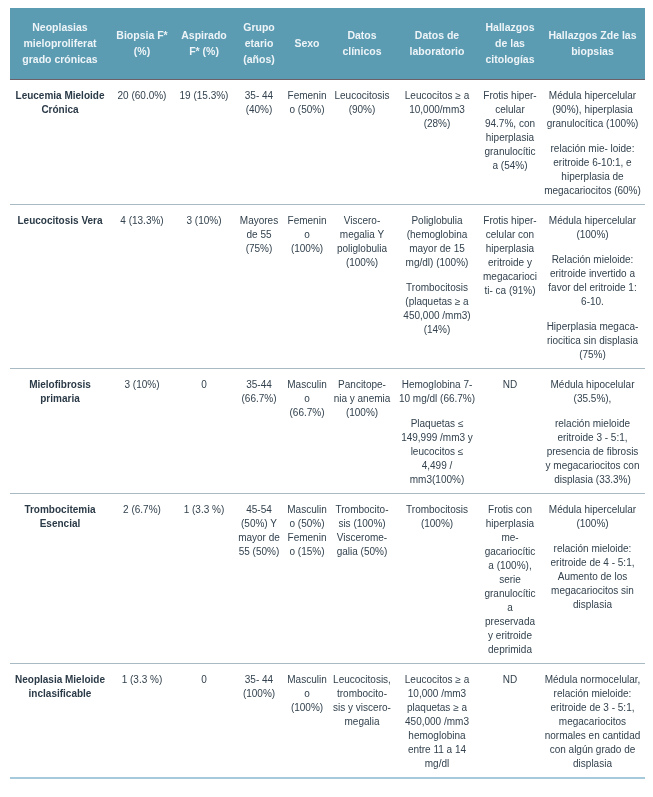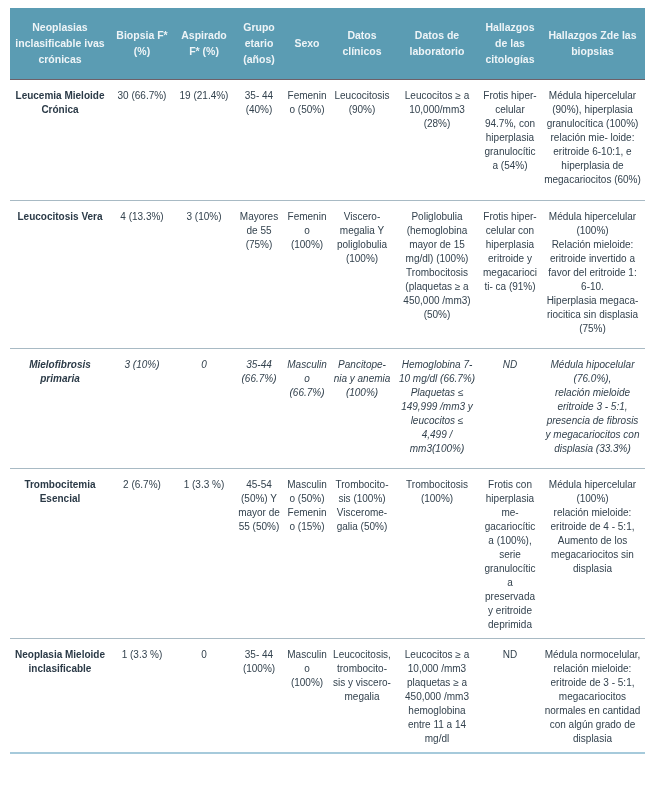--- a/index.html
+++ b/index.html
@@ -33,25 +33,25 @@
     vertical-align: top;
     padding: 9px 3px 6px 3px;
     line-height: 1.4;
     word-wrap: break-word;
   }
   tbody tr { border-bottom: 1px solid #a8bac4; }
   tbody tr:last-child { border-bottom: 2px solid #a6cadb; }
 
   td.rowname { font-weight: 700; color: #2b3a47; }
 
-  .para + .para { }
+  .para + .para { margin-top: 11px; }
 
   tr.r1 td { height: 105px; }
   tr.r2 td { height: 132px; }
-  tr.r3 td { height: 104px; font-style: italic; }
+  tr.r3 td { height: 104px; }
   tr.r4 td { height: 114px; }
   tr.r5 td { height: 94px; }
 </style>
 </head>
 <body>
 
 <div class="page">
   <table class="data-table">
     <colgroup>
       <col style="width:100px">
@@ -59,36 +59,36 @@
         <col style="width:60px">
       <col style="width:50px">
         <col style="width:46px">
         <col style="width:64px">
       <col style="width:86px">
         <col style="width:60px">
         <col style="width:105px">
     </colgroup>
     <thead>
       <tr>
-        <th>Neoplasias inclasificable ivas crónicas</th>
+        <th>Neoplasias mieloproliferat grado crónicas</th>
         <th>Biopsia F* (%)</th>
         <th>Aspirado F* (%)</th>
         <th>Grupo etario (años)</th>
         <th>Sexo</th>
         <th>Datos clínicos</th>
         <th>Datos de laboratorio</th>
         <th>Hallazgos de las citologías</th>
         <th>Hallazgos Zde las biopsias</th>
       </tr>
     </thead>
     <tbody>
       <tr class="r1">
         <td class="rowname">Leucemia Mieloide Crónica</td>
-        <td>30 (66.7%)</td>
-        <td>19 (21.4%)</td>
+        <td>20 (60.0%)</td>
+        <td>19 (15.3%)</td>
         <td>35- 44 (40%)</td>
         <td>Femenino (50%)</td>
         <td>
             <div class="para">Leucocitosis (90%)</div>
           </td>
         <td>
             <div class="para">Leucocitos ≥ a 10,000/mm3 (28%)</div>
           </td>
         <td>
             <div class="para">Frotis hiper- celular 94.7%, con hiperplasia granulocítica (54%)</div>
@@ -102,21 +102,21 @@
         <td class="rowname">Leucocitosis Vera</td>
         <td>4 (13.3%)</td>
         <td>3 (10%)</td>
         <td>Mayores de 55 (75%)</td>
         <td>Femenino (100%)</td>
         <td>
             <div class="para">Viscero- megalia  Y poliglobulia (100%)</div>
           </td>
         <td>
             <div class="para">Poliglobulia (hemoglobina mayor de 15 mg/dl) (100%)</div>
-            <div class="para">Trombocitosis (plaquetas ≥ a 450,000 /mm3) (50%)</div>
+            <div class="para">Trombocitosis (plaquetas ≥ a 450,000 /mm3) (14%)</div>
           </td>
         <td>
             <div class="para">Frotis hiper- celular con hiperplasia eritroide y megacariociti- ca (91%)</div>
           </td>
         <td>
             <div class="para">Médula hipercelular (100%)</div>
             <div class="para">Relación mieloide: eritroide invertido a favor del eritroide 1: 6-10.</div>
             <div class="para">Hiperplasia megaca- riocitica sin displasia (75%)</div>
           </td>
       </tr>
@@ -130,21 +130,21 @@
             <div class="para">Pancitope- nia y anemia (100%)</div>
           </td>
         <td>
             <div class="para">Hemoglobina 7-10 mg/dl (66.7%)</div>
             <div class="para">Plaquetas ≤ 149,999 /mm3 y leucocitos ≤ 4,499 / mm3(100%)</div>
           </td>
         <td>
             <div class="para">ND</div>
           </td>
         <td>
-            <div class="para">Médula hipocelular (76.0%),</div>
+            <div class="para">Médula hipocelular (35.5%),</div>
             <div class="para">relación mieloide eritroide 3 - 5:1, presencia de fibrosis y megacariocitos con displasia (33.3%)</div>
           </td>
       </tr>
       <tr class="r4">
         <td class="rowname">Trombocitemia Esencial</td>
         <td>2 (6.7%)</td>
         <td>1 (3.3 %)</td>
         <td>45-54 (50%) Y mayor de 55 (50%)</td>
         <td>Masculino (50%) Femenino (15%)</td>
         <td>

